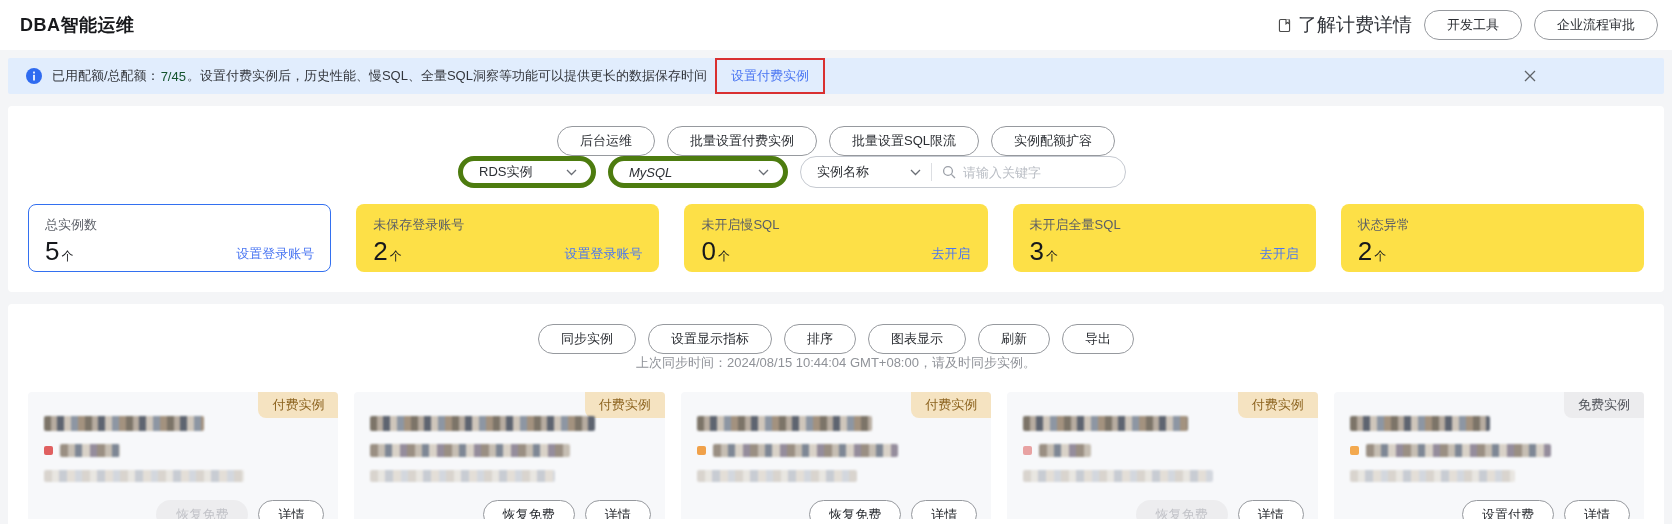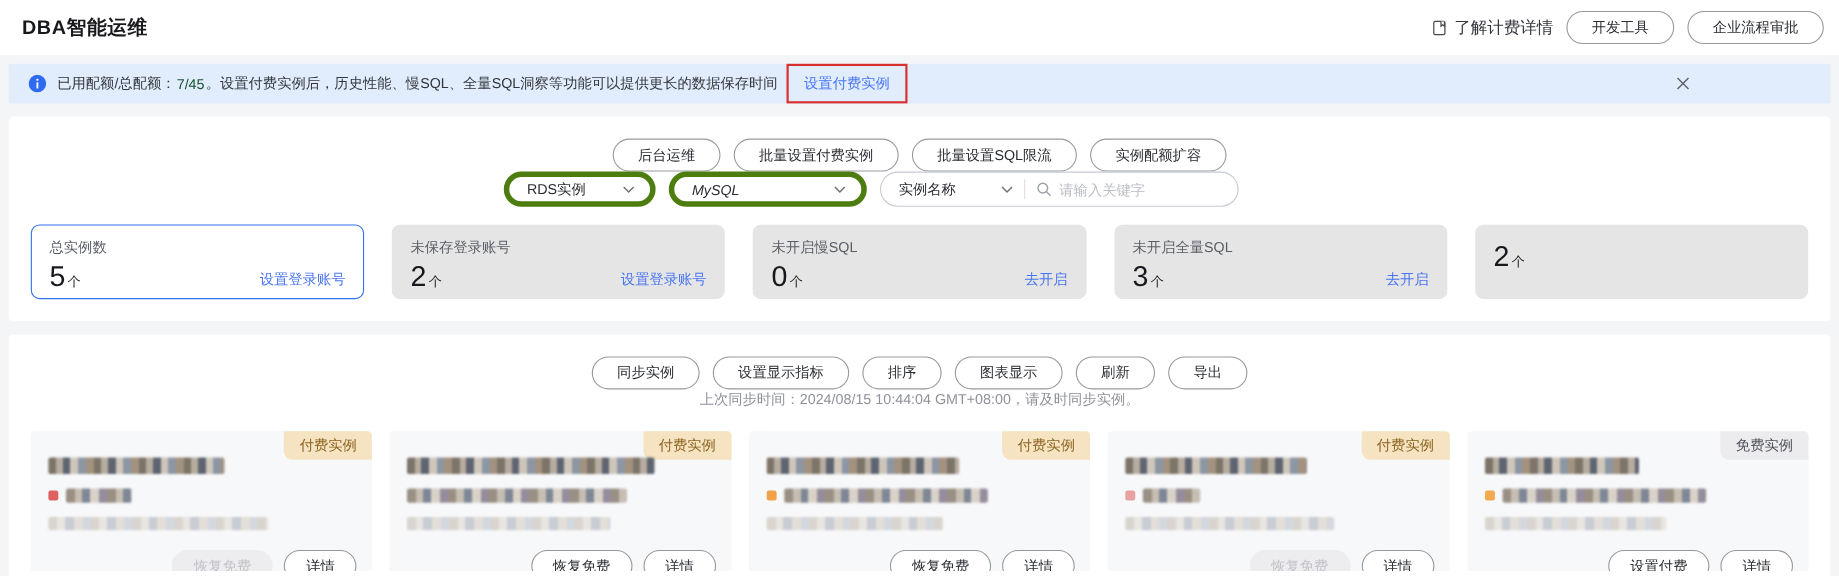--- a/index.html
+++ b/index.html
@@ -12,21 +12,21 @@
     position:relative;
   }
   
   .hdr {
     height:50px; background:#fff;
     display:flex; align-items:center; justify-content:space-between;
     padding:0 14px 0 20px;
   }
   .hdr h1 { font-size:18px; font-weight:bold; color:#18191c; letter-spacing:0.5px; }
   .hdr-right { display:flex; align-items:center; gap:12px; }
-  .billing-link { display:flex; align-items:center; gap:6px; font-size:15px; color:#33363c; cursor:pointer;font-family:Liberation Mono, monospace; }
+  .billing-link { display:flex; align-items:center; gap:6px; font-size:19px; color:#33363c; cursor:pointer;font-family:Liberation Mono, monospace; }
   .pill {
     display:inline-flex; align-items:center; justify-content:center;
     height:30px; padding:0 22px; background:#fff;
     border:1px solid #96999e; border-radius:16px;
     font-size:13px; color:#2b2e33; cursor:pointer; white-space:nowrap;
     font-family:inherit;
   }
   
   .banner {
     margin:8px 8px 0 8px; height:36px;
@@ -74,21 +74,21 @@
   .combo .field { display:flex; align-items:center; justify-content:space-between; width:104px; cursor:pointer; color:#2b2e33;gap:24px;}
   .combo .vdiv { width:1px; height:18px; background:#dcdee2; margin:0 10px; }
   .combo input {
     border:none; outline:none; width:150px; font-size:13px; color:#333;
     font-family:inherit; background:transparent;
   }
   .combo input::placeholder { color:#b9bdc4; }
   
   .stat-row { display:flex; gap:25px; margin-top:16px; }
   .stat-card {
-    flex:1; height:68px; border-radius:8px; background:#e5e5e5;
+    flex:1; height:68px; border-radius:8px; background:#fde047;
     padding:11px 16px 10px 16px; cursor:pointer; border:1px solid transparent;
   }
   .stat-card.selected { background:#fff; border:1px solid #3370f0; }
   .stat-label { font-size:13px; color:#5a5e66; }
   .stat-bottom { display:flex; align-items:flex-end; justify-content:space-between; margin-top:4px; }
   .stat-value { font-size:26px; color:#16181c; line-height:1; }
   .stat-unit { font-size:12px; color:#16181c; margin-left:2px; }
   .stat-link { font-size:13px; padding-bottom:2px; }
   
   .sync-text { font-size:13px; color:#8f9298; white-space:nowrap; }
@@ -247,20 +247,21 @@
       </div>
     </div>
     <div class="stat-card">
       <div class="stat-label">未开启全量SQL</div>
       <div class="stat-bottom">
         <span><span class="stat-value">3</span><span class="stat-unit">个</span></span>
         <a class="blue-link stat-link">去开启</a>
       </div>
     </div>
     <div class="stat-card">
+      <div class="stat-label">状态异常</div>
       <div class="stat-bottom">
         <span><span class="stat-value">2</span><span class="stat-unit">个</span></span>
       </div>
     </div>
   </div>
 </section>
 
 <section class="panel p2">
   <div class="toolbar">
     <div class="tb-left">

